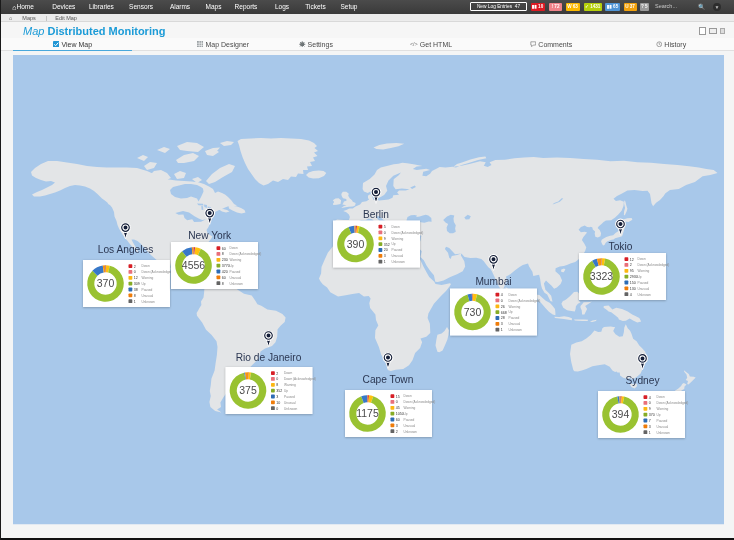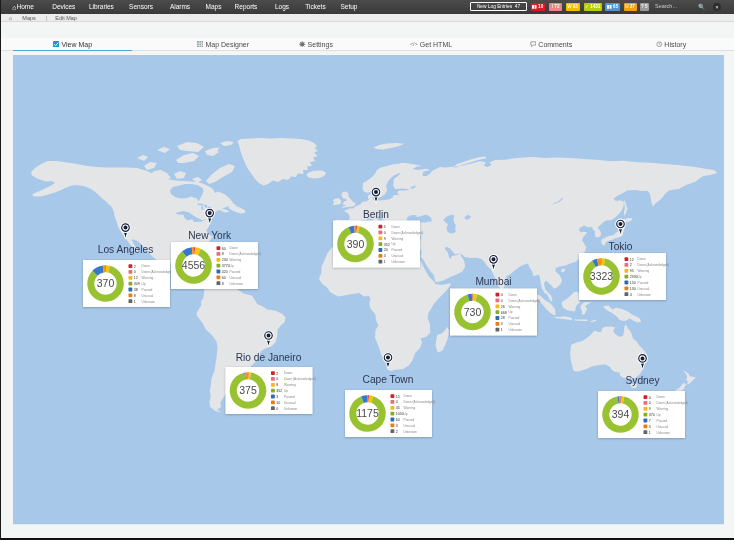--- a/index.html
+++ b/index.html
@@ -23,20 +23,26 @@
       <div style="position:absolute;left:583px;top:2.5px;width:17.5px;height:8px;background:#b6cf0a;border-radius:1px;color:#fff;font-size:4.6px;line-height:8px;text-align:center;font-weight:bold">✓ 1431</div>
       <div style="position:absolute;left:604px;top:2.5px;width:15px;height:8px;background:#4f94d5;border-radius:1px;color:#fff;font-size:4.6px;line-height:8px;text-align:center;font-weight:bold">▮▮ 65</div>
       <div style="position:absolute;left:622.5px;top:2.5px;width:13px;height:8px;background:#f2a10c;border-radius:1px;color:#fff;font-size:4.6px;line-height:8px;text-align:center;font-weight:bold">U 37</div>
       <div style="position:absolute;left:639px;top:2.5px;width:8.5px;height:8px;background:#9a9a9a;border-radius:1px;color:#fff;font-size:4.6px;line-height:8px;text-align:center;font-weight:bold">? 5</div>
   <div style="position:absolute;left:654px;top:3px;color:#c9c9c9;font-size:5.5px">Search...</div>
   <div style="position:absolute;left:697px;top:3px;color:#ddd;font-size:6px">🔍</div>
   <div style="position:absolute;left:712px;top:3px;width:8px;height:8px;border-radius:50%;background:#2d2d2d;color:#bbb;font-size:5px;text-align:center;line-height:8px">▼</div>
  </div>
  <div style="position:absolute;left:0;top:14px;width:734px;height:8px;background:#ececec;border-bottom:1px solid #d9d9d9;color:#555;font-size:5.5px;line-height:8px">
   <span style="margin-left:8px">⌂</span><span style="margin-left:10px">Maps</span><span style="margin-left:10px;color:#999">|</span><span style="margin-left:8px">Edit Map</span>
+ </div>
+ <div style="position:absolute;left:0;top:22px;width:734px;height:16px;background:#f6f6f6">
+  <div style="position:absolute;left:22px;top:3px;font-size:11px;color:#1b9bd7"><i>Map</i> <span style="font-weight:bold;color:#1b9bd7">Distributed Monitoring</span></div>
+  <div style="position:absolute;left:698px;top:5px;width:7px;height:8px;border:0.5px solid #999;background:#fff"></div>
+  <div style="position:absolute;left:708px;top:6px;width:8px;height:6px;border:0.5px solid #999;background:#eee"></div>
+  <div style="position:absolute;left:719px;top:6px;width:5px;height:6px;border:0.5px solid #aaa;background:#ddd"></div>
  </div>
  <div style="position:absolute;left:0;top:38px;width:734px;height:12.5px;background:#fafafa;border-bottom:1px solid #e0e0e0">
   <div style="position:absolute;left:26.5px;top:0;width:90px;height:12px;display:flex;align-items:center;justify-content:center;color:#333;font-size:7px"><svg width="6.5" height="6.5" viewBox="0 0 8 8" style="margin-right:2px">
           <rect width="8" height="8" rx="1" fill="#2196d4"></rect>
           <path d="M1.5,4 L3.2,5.8 L6.5,2" stroke="#fff" stroke-width="1.2" fill="none"></path>
         </svg>View Map</div>
       <div style="position:absolute;left:177px;top:0;width:90px;height:12px;display:flex;align-items:center;justify-content:center;color:#4a4a4a;font-size:7px"><svg width="6.5" height="6.5" viewBox="0 0 8 8" style="margin-right:2px">
           <rect width="8" height="8" fill="#9aa0a3"></rect>
           <path d="M0,2.7 H8 M0,5.4 H8 M2.7,0 V8 M5.4,0 V8" stroke="#fff" stroke-width="0.7"></path>
         </svg>Map Designer</div>

